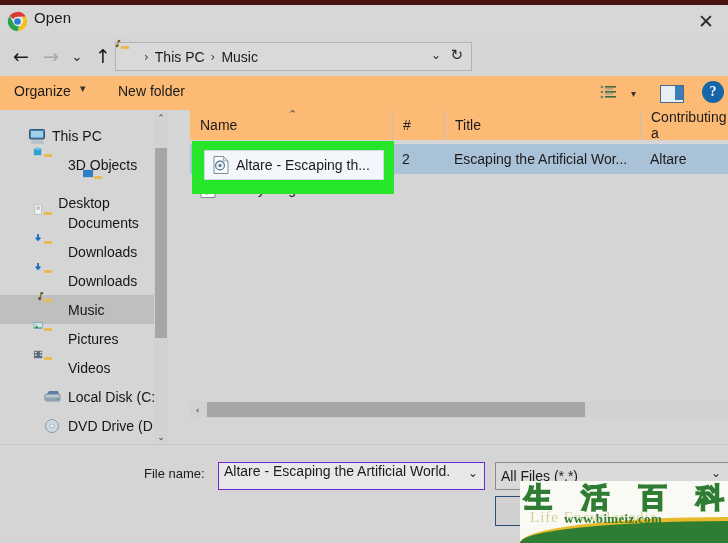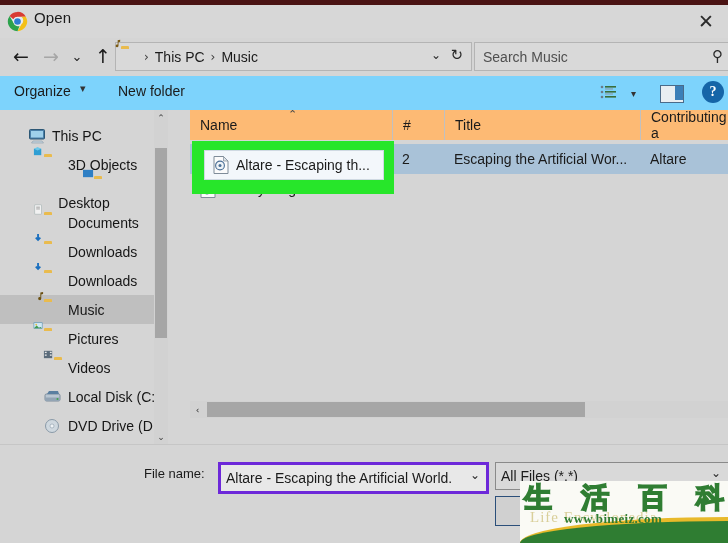--- a/index.html
+++ b/index.html
@@ -116,21 +116,21 @@
   .search-icon {
     position: absolute; right: 6px; top: 4px;
     font-size: 15px; color: #2a2a2a;
     font-family: "DejaVu Sans", sans-serif;
   }
 
   
   .cmdbar {
     position: absolute; top: 76px; left: 0;
     width: 728px; height: 34px;
-    background: #7dd3fc;
+    background: #fdba74;
   }
   .cmd-item {
     position: absolute; top: 7px;
     font-size: 14px; color: #1b1b1b;
   }
   #cmd-organize { left: 14px; }
   #cmd-organize-caret { left: 80px; top: 6px; font-size: 11px; color:#333; font-family:"DejaVu Sans",sans-serif;}
   #cmd-newfolder { left: 118px; }
 
   .cmd-view-icon {
@@ -335,22 +335,22 @@
     border-top: 1px solid #c6c6c6;
   }
   .filename-label {
     position: absolute; left: 144px; top: 466px;
     font-size: 13px; color: #1b1b1b;
   }
   .filename-combo {
     position: absolute; left: 218px; top: 462px;
     width: 265px; height: 26px;
     background: #e8e8e8;
-    border: 3px solid #6d28d9;
-    display: flex; align-items: center;
+    border: 1px solid #6d28d9;
+    display: flex; 
   }
   .filename-value {
     margin-left: 5px;
     font-size: 14px; color: #1b1b1b;
     white-space: nowrap; overflow: hidden;
     width: 235px;
   }
   .combo-caret {
     position: absolute; right: 6px; top: 3px;
     font-size: 12px; color: #2a2a2a;
@@ -482,24 +482,20 @@
         </span>
       </span>
       <span class="addr-sep">›</span>
       <span class="addr-seg">This PC</span>
       <span class="addr-sep">›</span>
       <span class="addr-seg">Music</span>
       <span class="addr-chevron">⌄</span>
       <span class="addr-refresh">↻</span>
     </div>
 
-    <div class="searchbox">
-      <span class="search-placeholder">Search Music</span>
-      <span class="search-icon">⚲</span>
-    </div>
   </div>
 
   <div class="cmdbar">
     <div class="cmd-item" id="cmd-organize">Organize</div>
     <div class="cmd-item" id="cmd-organize-caret">▾</div>
     <div class="cmd-item" id="cmd-newfolder">New folder</div>
 
     <svg class="cmd-view-icon" viewBox="0 0 17 15">
       <circle cx="2" cy="2" r="1.3" fill="#6b7b8a"></circle>
       <circle cx="2" cy="7" r="1.3" fill="#6b7b8a"></circle>
@@ -571,21 +567,21 @@
             <span class="tree-label">Music</span>
           </div>
           <div class="tree-item" style="top: 214px;">
             <span class="tree-icon" style="margin-left: 44px;"><span class="folder"><svg viewBox="0 0 12 12" class="glyph">
                   <rect x="1" y="3" width="9" height="6" fill="#cfe8f5" stroke="#4a8ab0" stroke-width=".6"></rect>
                   <circle cx="3.5" cy="5" r="1" fill="#e8c040"></circle>
                   <path d="M1 9l3-3 2.5 2.5L8 7.5l2 1.5z" fill="#3f9a4f"></path>
                 </svg></span></span>
             <span class="tree-label">Pictures</span>
           </div>
-          <div class="tree-item" style="top: 243px; text-align: center;">
+          <div class="tree-item" style="top: 243px;">
             <span class="tree-icon" style="margin-left: 44px;"><span class="folder"><svg viewBox="0 0 12 12" class="glyph">
                   <rect x="1" y="2" width="9" height="8" fill="#5a6b7a"></rect>
                   <rect x="2" y="3" width="2" height="1.4" fill="#e8e8e8"></rect>
                   <rect x="2" y="6" width="2" height="1.4" fill="#e8e8e8"></rect>
                   <rect x="7.5" y="3" width="2" height="1.4" fill="#e8e8e8"></rect>
                   <rect x="7.5" y="6" width="2" height="1.4" fill="#e8e8e8"></rect>
                 </svg></span></span>
             <span class="tree-label">Videos</span>
           </div>
           <div class="tree-item" style="top: 272px;">

